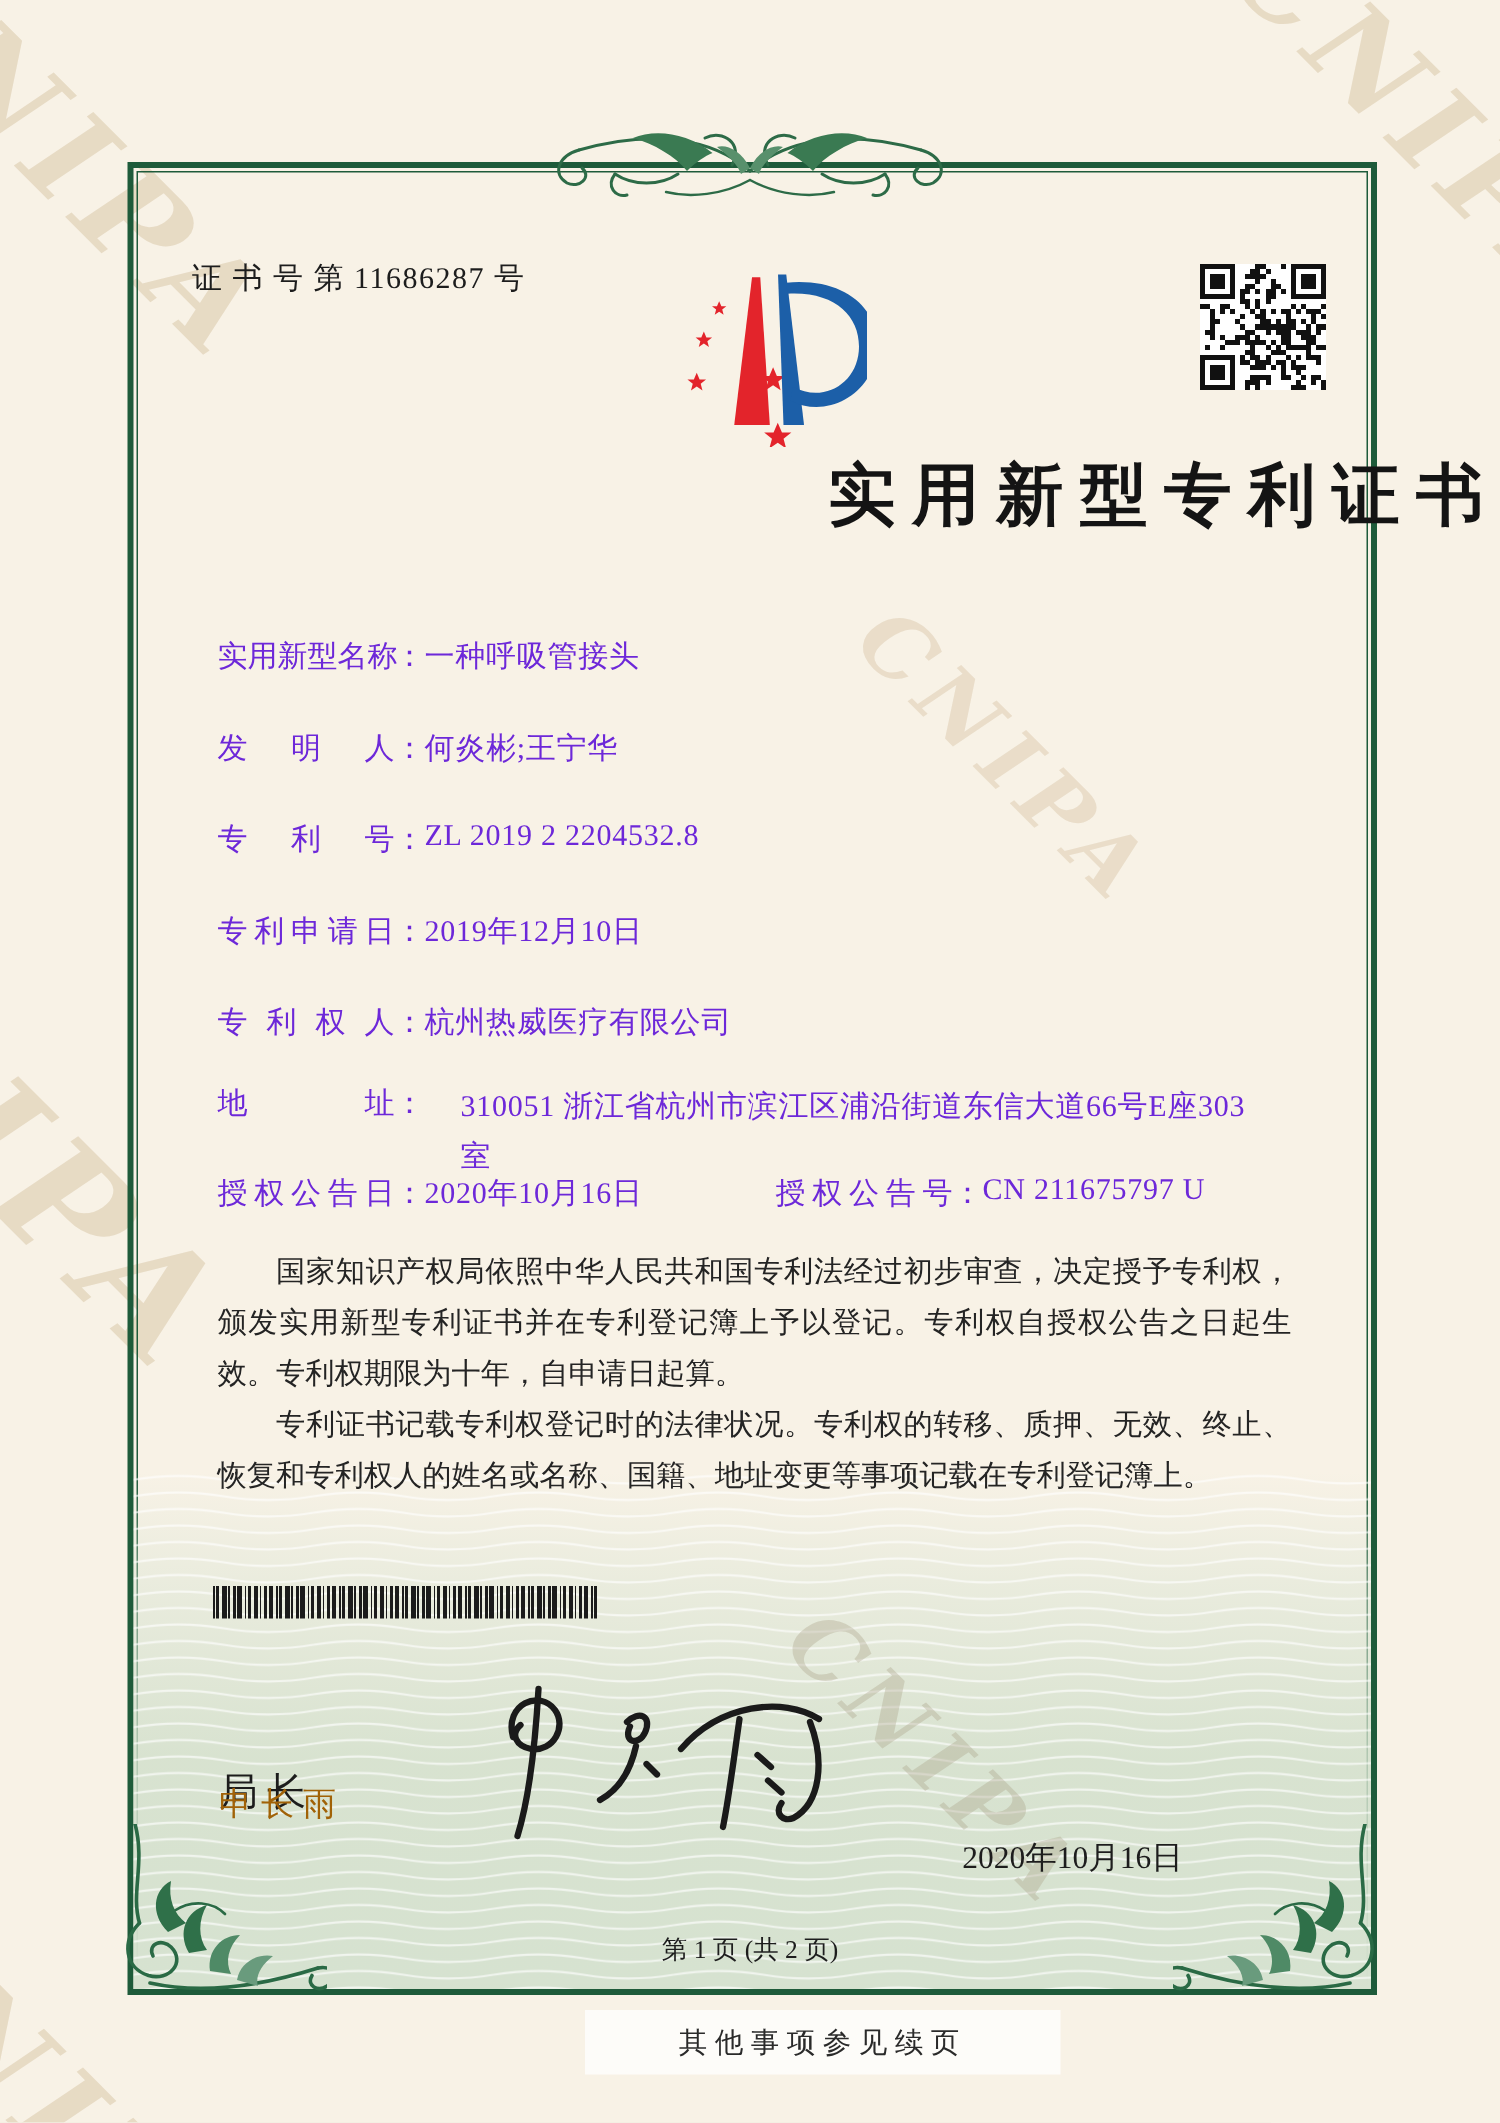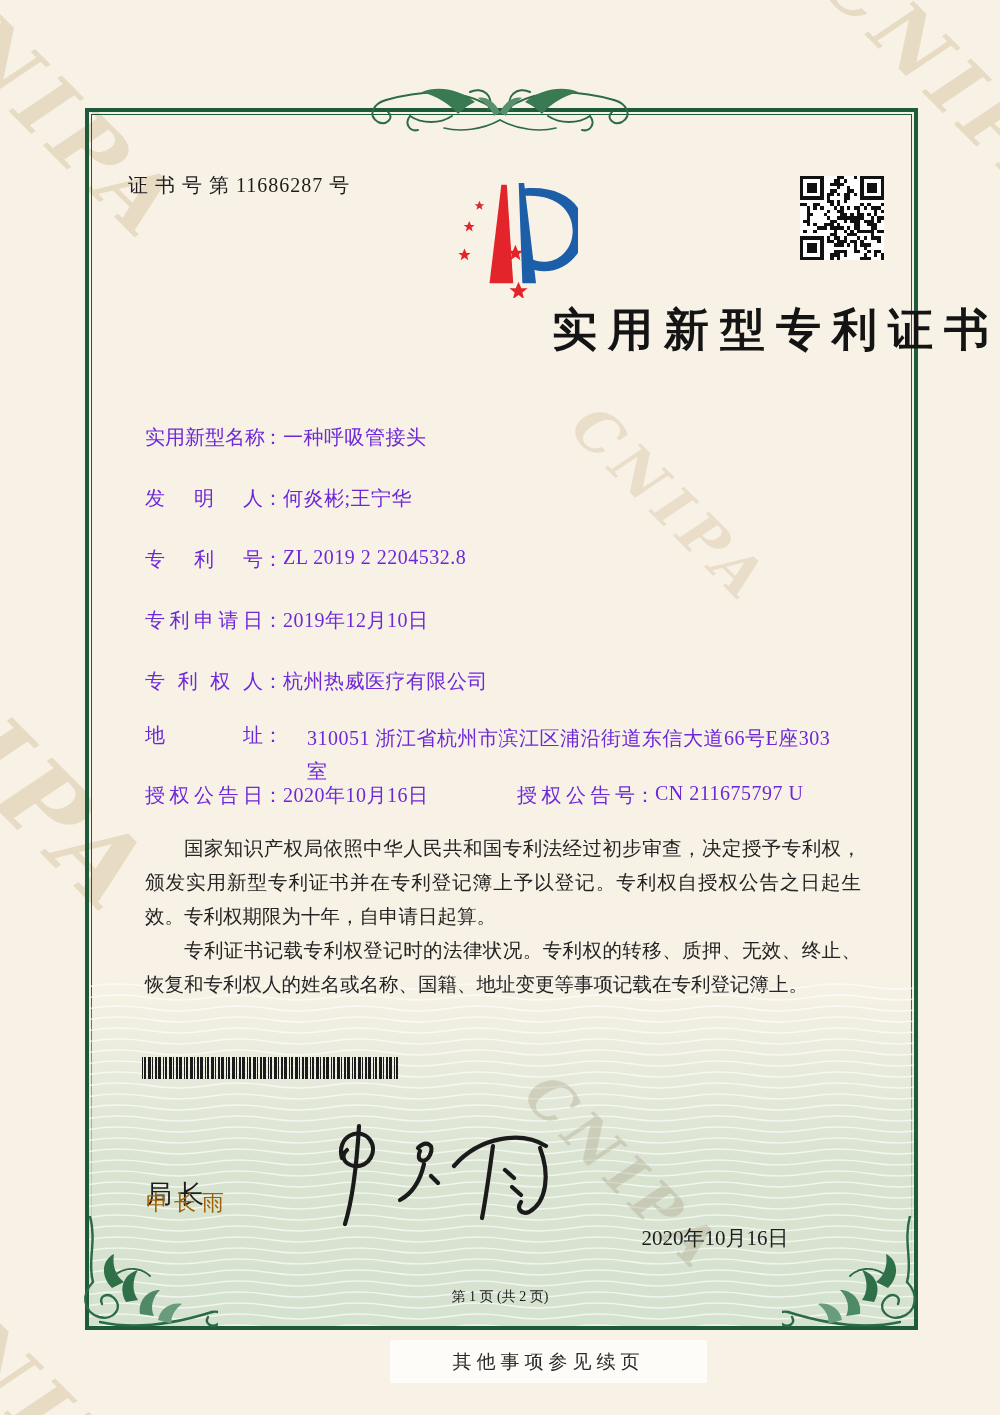--- a/index.html
+++ b/index.html
@@ -70,21 +70,21 @@
   .paras p { text-indent:2em; }
   .barcode { left:142px; top:1057px; width:258px; height:22px; }
   .commissioner-title { left:146px; top:1177px; font-size:26px; color:#1c1c1c;
       font-family:"Liberation Sans","DejaVu Sans",sans-serif; letter-spacing:6px; }
   .commissioner-name { left:146px; top:1188px; font-size:22px; color:#a16207;
       font-family:"Liberation Sans","DejaVu Sans",sans-serif; letter-spacing:6px; }
   .signature { left:296px; top:1118px; width:266px; height:112px; }
   .issue-date { left:630px; top:1224px; width:170px; text-align:center;
       font-size:21px; color:#1d1d1d; }
   .page-indicator { left:0; top:1288px; width:100%; text-align:center;
-      font-size:14px; color:#1d1d1d; }
+      font-size:17px; color:#1d1d1d; }
   .footer-box {
     left:390px; top:1340px; width:317px; height:43px;
     background:#fdfcf9; display:flex; align-items:center; justify-content:center;
     font-size:19px; color:#2a2a2a; letter-spacing:5px; z-index:3;
   }
   
   .top-ornament { left:342px; top:84px; width:316px; height:56px; z-index:4; }
   .corner { width:138px; height:118px; z-index:4; }
   .corner-left  { left:80px;  top:1216px; }
   .corner-right { left:782px; top:1216px; transform:scale(-1,1); }

